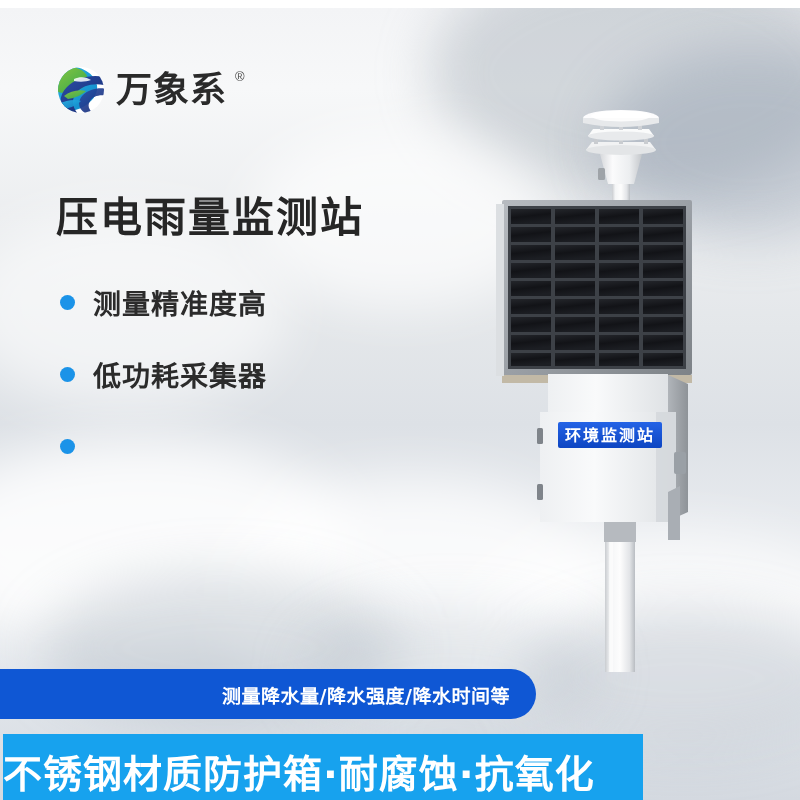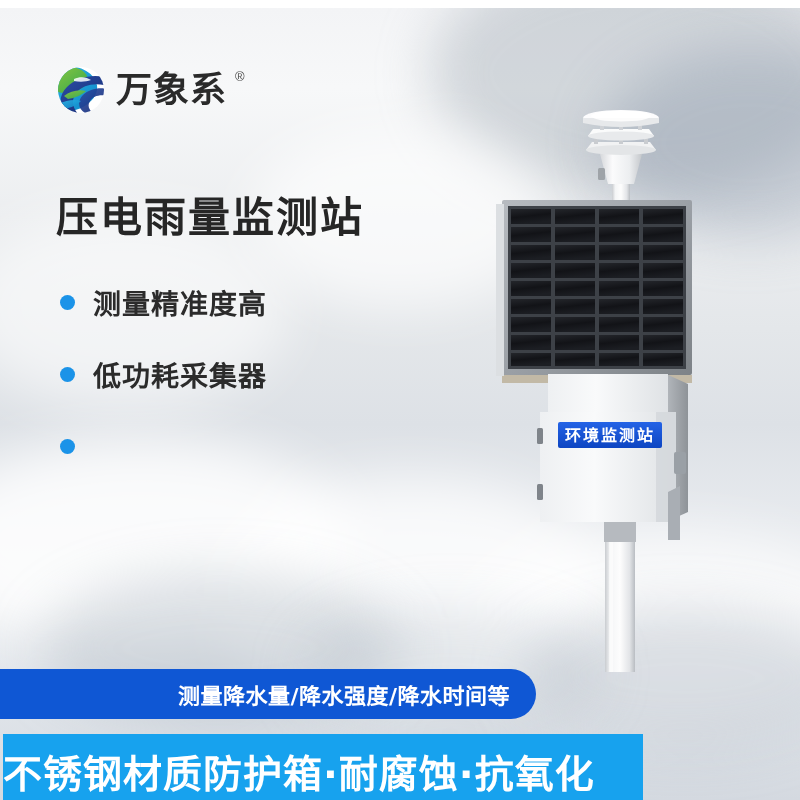--- a/index.html
+++ b/index.html
@@ -160,21 +160,21 @@
     border-radius: 25px;
     display: flex;
     align-items: center;
     justify-content: flex-end;
     padding-right: 26px;
     box-sizing: border-box;
     z-index: 14;
   }
   .pill-text {
     color: #ffffff;
-    font-size: 22px;
+    font-size: 19px;
     font-weight: bold;
     letter-spacing: 0.5px;
     white-space: nowrap;
     font-family: "DejaVu Sans", "Liberation Sans", sans-serif;
   }
 
   
   .bottom-strip {
     position: absolute;
     left: 3px;

